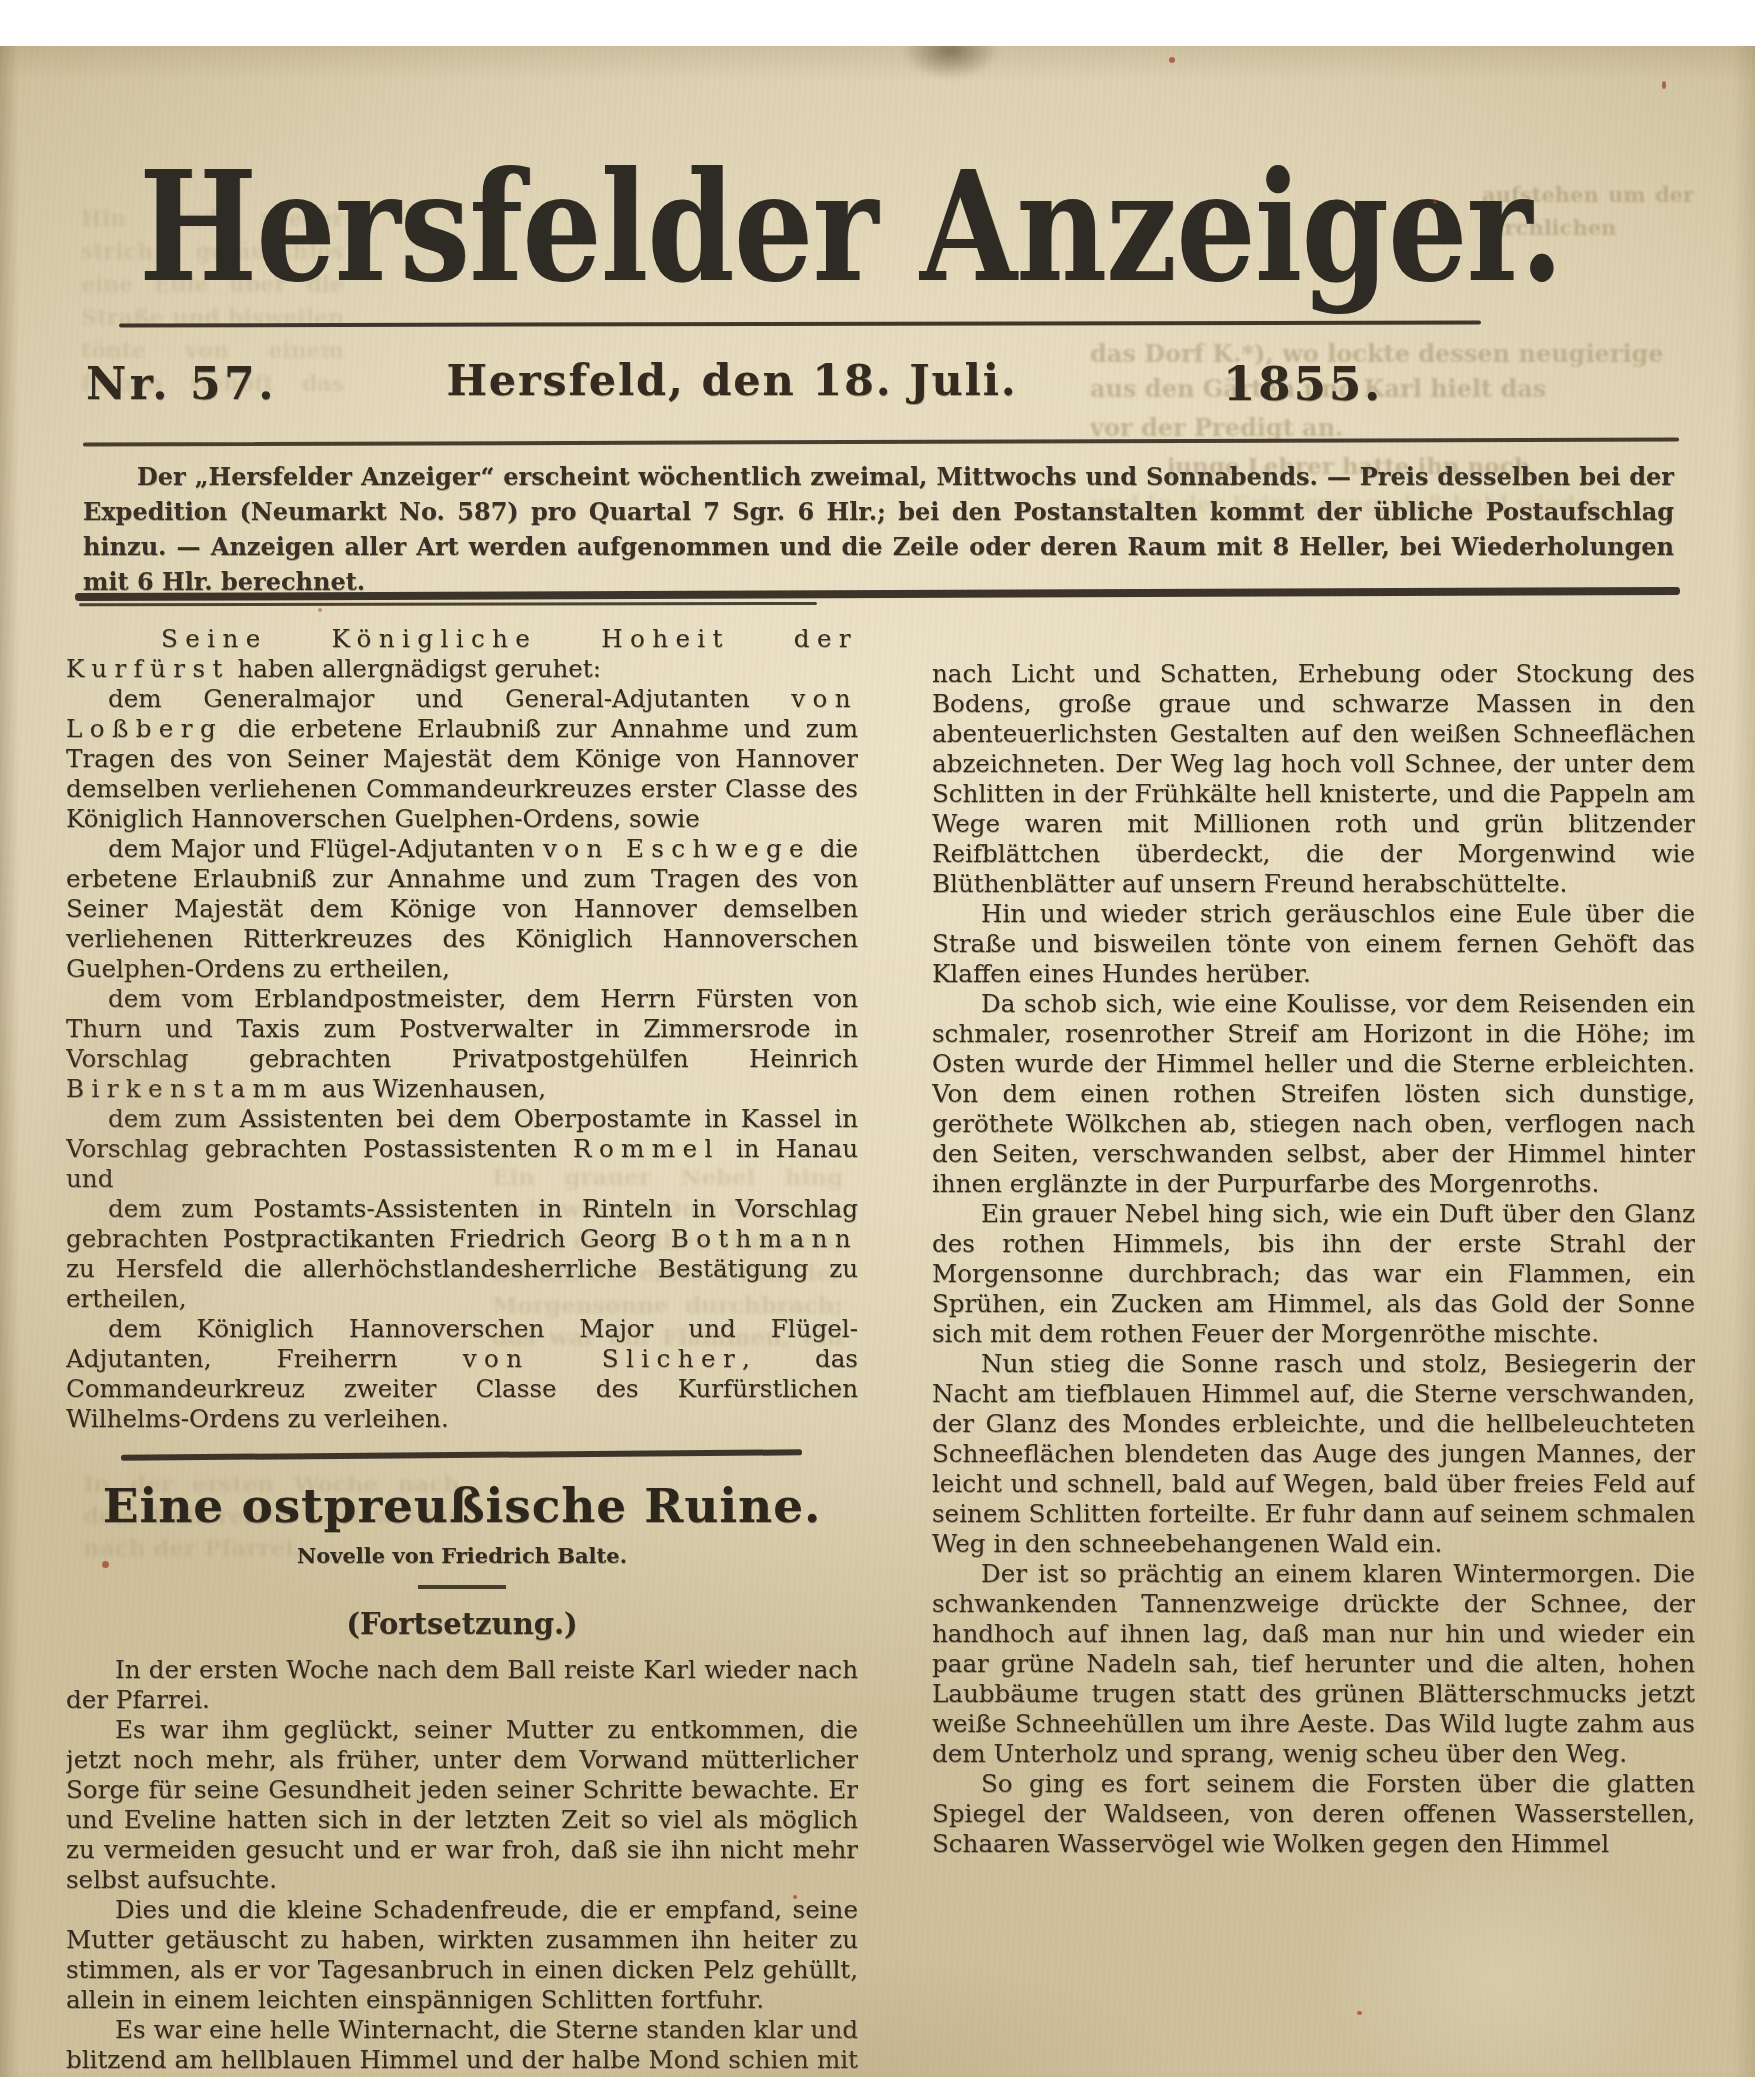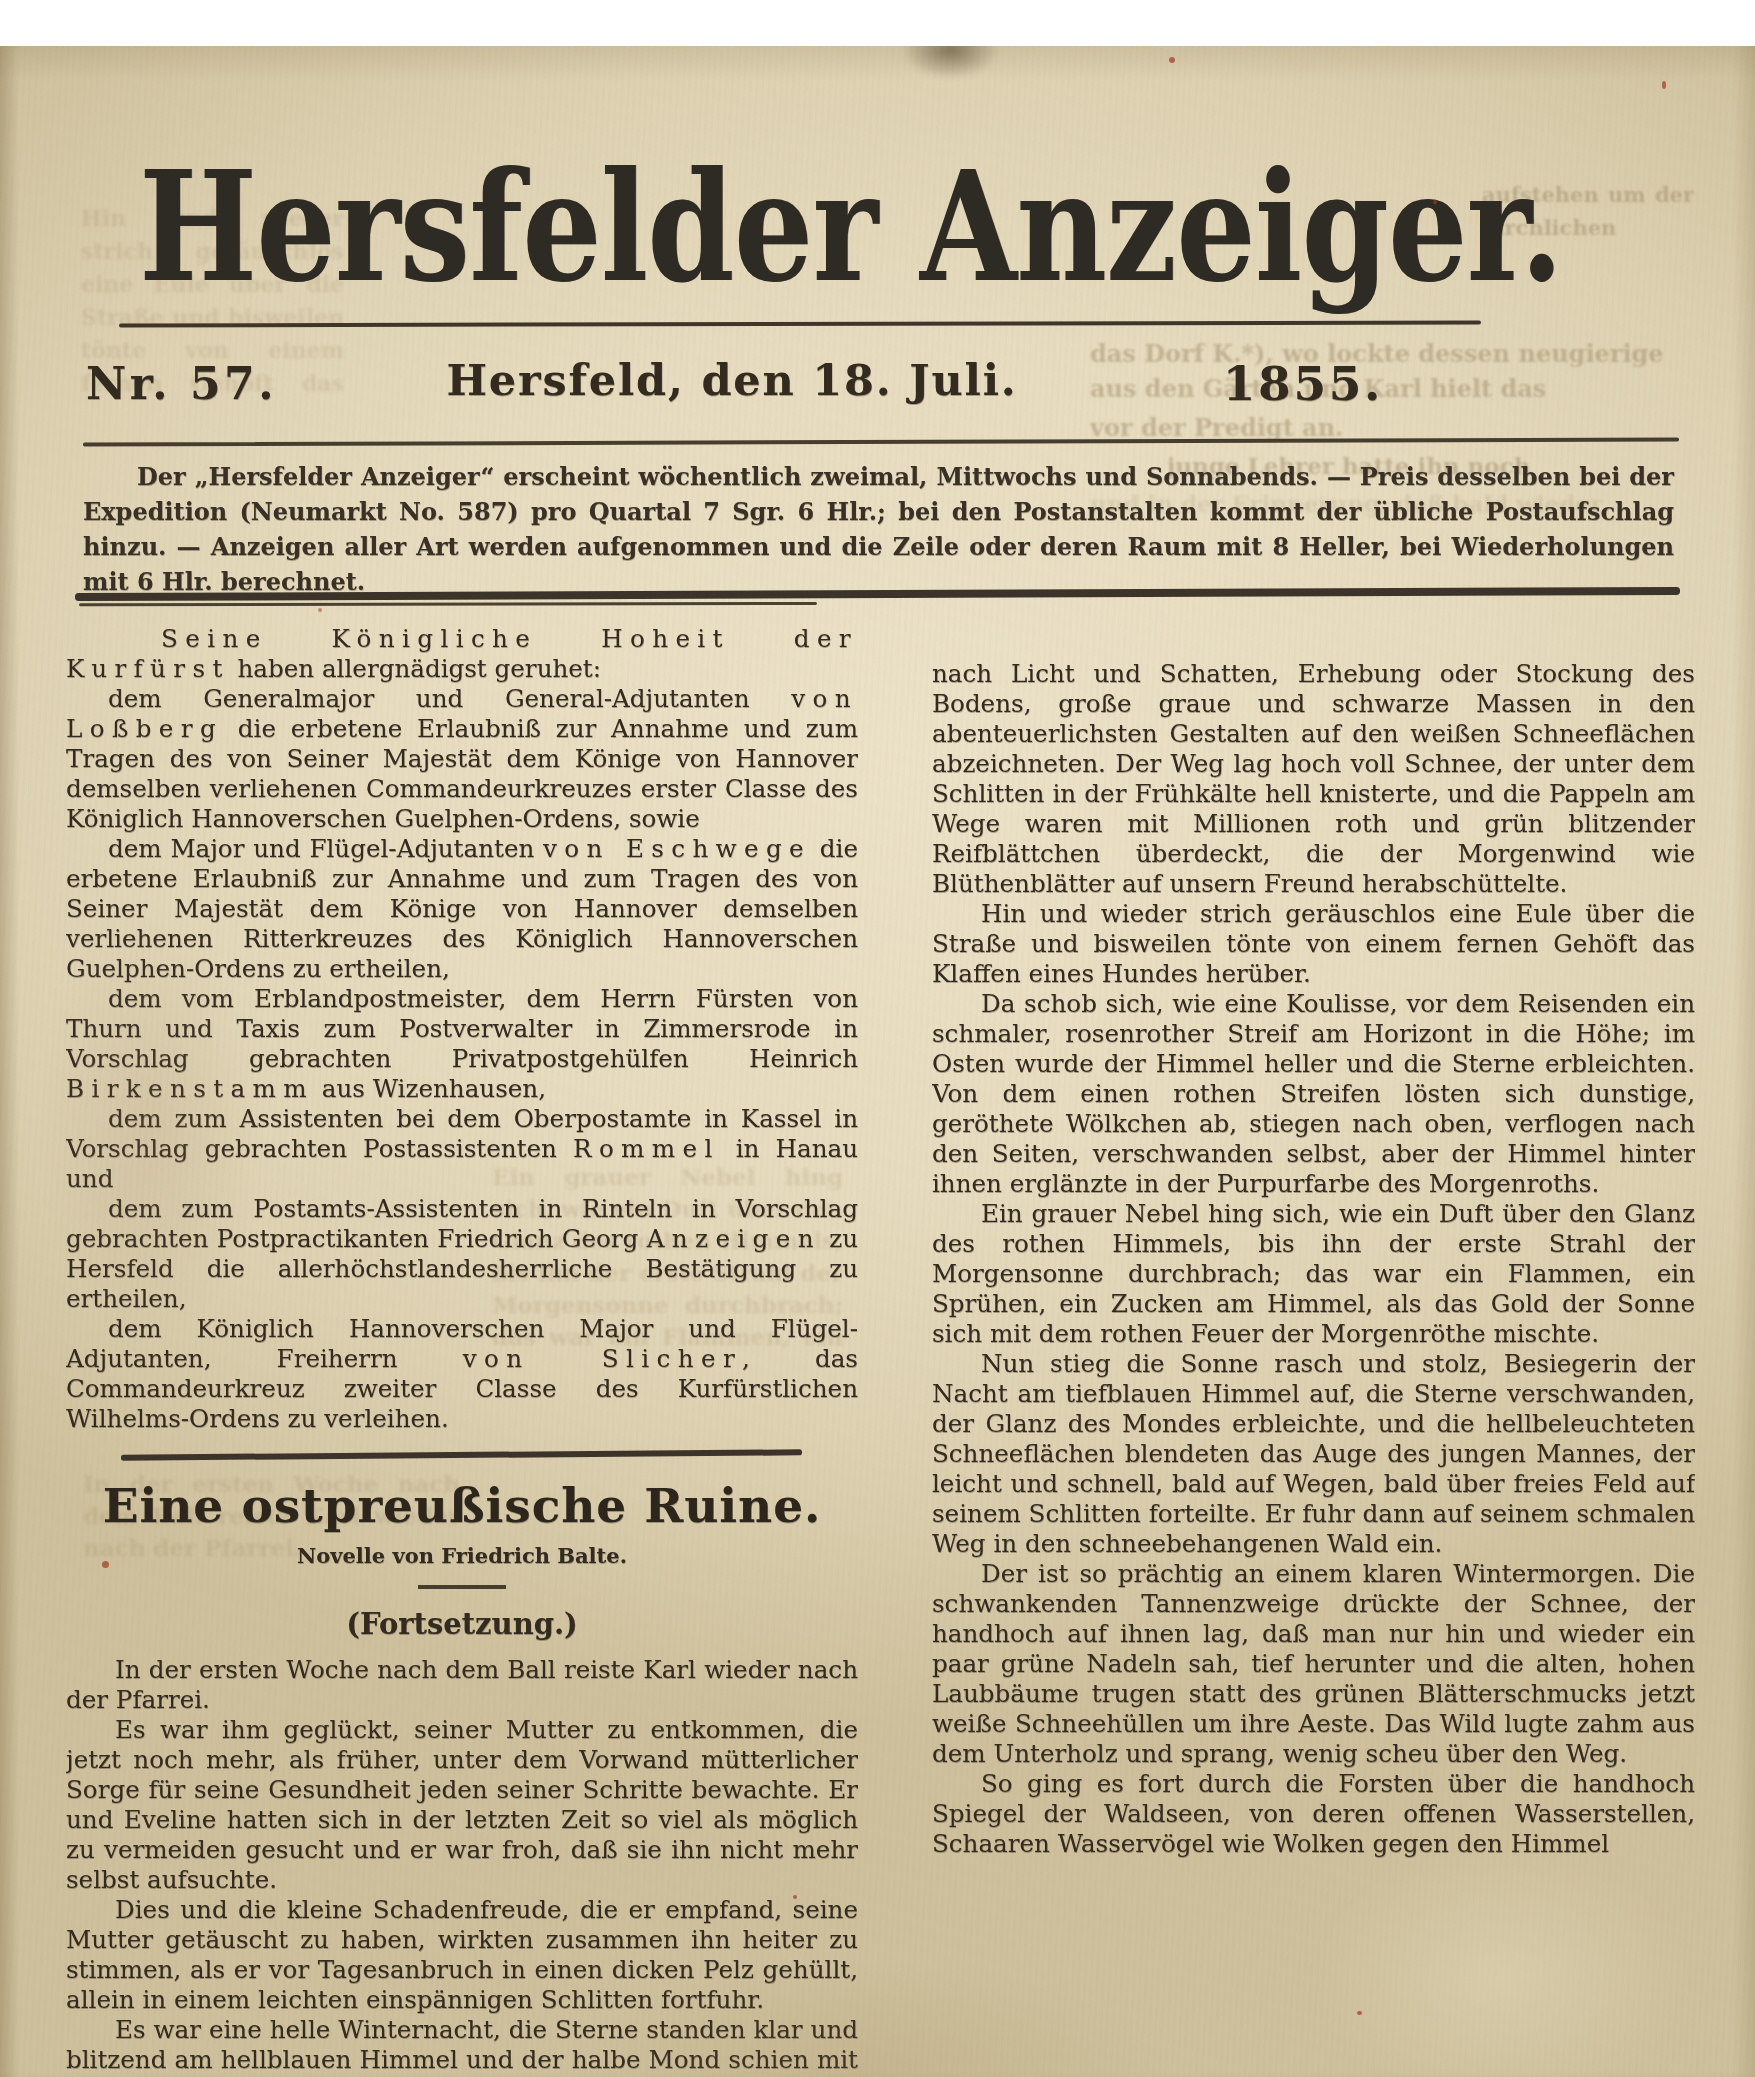--- a/index.html
+++ b/index.html
@@ -143,21 +143,21 @@
       <p class="intro"><span class="sperr">Seine Königliche Hoheit der Kurfürst</span><span> haben allergnädigst geruhet:</span></p>
 
       <p class="item"><span>dem Generalmajor und General-Adjutanten </span><span class="sperr">von Loßberg</span><span> die erbetene Erlaubniß zur Annahme und zum Tragen des von Seiner Majestät dem Könige von Hannover demselben verliehenen Commandeurkreuzes erster Classe des Königlich Hannoverschen Guelphen-Ordens, sowie</span></p>
 
       <p class="item"><span>dem Major und Flügel-Adjutanten </span><span class="sperr">von Eschwege</span><span> die erbetene Erlaubniß zur Annahme und zum Tragen des von Seiner Majestät dem Könige von Hannover demselben verliehenen Ritterkreuzes des Königlich Hannoverschen Guelphen-Ordens zu ertheilen,</span></p>
 
       <p class="item"><span>dem vom Erblandpostmeister, dem Herrn Fürsten von Thurn und Taxis zum Postverwalter in Zimmersrode in Vorschlag gebrachten Privatpostgehülfen Heinrich </span><span class="sperr">Birkenstamm</span><span> aus Wizenhausen,</span></p>
 
       <p class="item"><span>dem zum Assistenten bei dem Oberpostamte in Kassel in Vorschlag gebrachten Postassistenten </span><span class="sperr">Rommel</span><span> in Hanau und</span></p>
 
-      <p class="item"><span>dem zum Postamts-Assistenten in Rinteln in Vorschlag gebrachten Postpractikanten Friedrich Georg </span><span class="sperr">Anzeigen</span><span> zu Hersfeld die allerhöchstlandesherrliche Bestätigung zu ertheilen,</span></p>
+      <p class="item"><span>dem zum Postamts-Assistenten in Rinteln in Vorschlag gebrachten Postpractikanten Friedrich Georg </span><span class="sperr">Bothmann</span><span> zu Hersfeld die allerhöchstlandesherrliche Bestätigung zu ertheilen,</span></p>
 
       <p class="item"><span>dem Königlich Hannoverschen Major und Flügel-Adjutanten, Freiherrn </span><span class="sperr">von Slicher</span><span>, das Commandeurkreuz zweiter Classe des Kurfürstlichen Wilhelms-Ordens zu verleihen.</span></p>
 
       <div class="col-rule"></div>
 
       <h2 class="article-title">Eine ostpreußische Ruine.</h2>
       <div class="byline">Novelle von Friedrich Balte.</div>
       <div class="byline-rule"></div>
       <div class="continuation">(Fortsetzung.)</div>
 
@@ -167,21 +167,21 @@
       <p class="para">Es war eine helle Winternacht, die Sterne standen klar und blitzend am hellblauen Himmel und der halbe Mond schien mit blauem, unsicherm Licht, so, daß sich je</p>
     </section>
 
     <section class="col right">
       <p class="para noindent">nach Licht und Schatten, Erhebung oder Stockung des Bodens, große graue und schwarze Massen in den abenteuerlichsten Gestalten auf den weißen Schneeflächen abzeichneten. Der Weg lag hoch voll Schnee, der unter dem Schlitten in der Frühkälte hell knisterte, und die Pappeln am Wege waren mit Millionen roth und grün blitzender Reifblättchen überdeckt, die der Morgenwind wie Blüthenblätter auf unsern Freund herabschüttelte.</p>
       <p class="para">Hin und wieder strich geräuschlos eine Eule über die Straße und bisweilen tönte von einem fernen Gehöft das Klaffen eines Hundes herüber.</p>
       <p class="para">Da schob sich, wie eine Koulisse, vor dem Reisenden ein schmaler, rosenrother Streif am Horizont in die Höhe; im Osten wurde der Himmel heller und die Sterne erbleichten. Von dem einen rothen Streifen lösten sich dunstige, geröthete Wölkchen ab, stiegen nach oben, verflogen nach den Seiten, verschwanden selbst, aber der Himmel hinter ihnen erglänzte in der Purpurfarbe des Morgenroths.</p>
       <p class="para">Ein grauer Nebel hing sich, wie ein Duft über den Glanz des rothen Himmels, bis ihn der erste Strahl der Morgensonne durchbrach; das war ein Flammen, ein Sprühen, ein Zucken am Himmel, als das Gold der Sonne sich mit dem rothen Feuer der Morgenröthe mischte.</p>
       <p class="para">Nun stieg die Sonne rasch und stolz, Besiegerin der Nacht am tiefblauen Himmel auf, die Sterne verschwanden, der Glanz des Mondes erbleichte, und die hellbeleuchteten Schneeflächen blendeten das Auge des jungen Mannes, der leicht und schnell, bald auf Wegen, bald über freies Feld auf seinem Schlitten forteilte. Er fuhr dann auf seinem schmalen Weg in den schneebehangenen Wald ein.</p>
       <p class="para">Der ist so prächtig an einem klaren Wintermorgen. Die schwankenden Tannenzweige drückte der Schnee, der handhoch auf ihnen lag, daß man nur hin und wieder ein paar grüne Nadeln sah, tief herunter und die alten, hohen Laubbäume trugen statt des grünen Blätterschmucks jetzt weiße Schneehüllen um ihre Aeste. Das Wild lugte zahm aus dem Unterholz und sprang, wenig scheu über den Weg.</p>
-      <p class="para">So ging es fort durch die Forsten über die handhoch Spiegel der Waldseen, von deren offenen Wasserstellen, Schaaren Wasservögel wie Wolken gegen den Himmel</p>
+      <p class="para">So ging es fort seinem die Forsten über die glatten Spiegel der Waldseen, von deren offenen Wasserstellen, Schaaren Wasservögel wie Wolken gegen den Himmel</p>
     </section>
 
   </main>
 
   <div class="stain smudge-top"></div>
   <div class="stain blotch1"></div>
   <div class="stain blotch2"></div>
   <div class="stain blotch3"></div>
   <div class="stain speck sp1"></div>
   <div class="stain speck sp2"></div>

